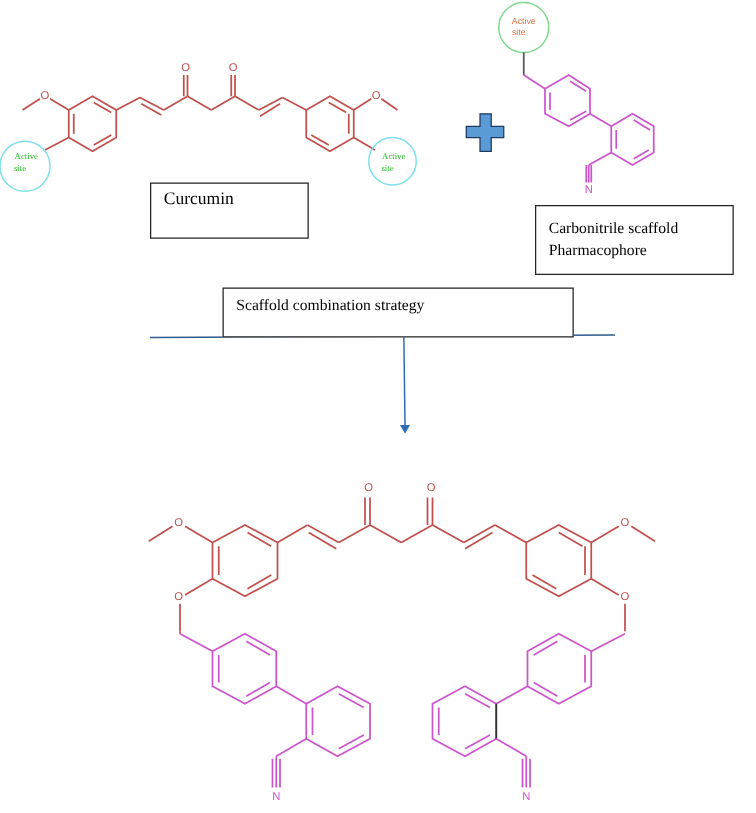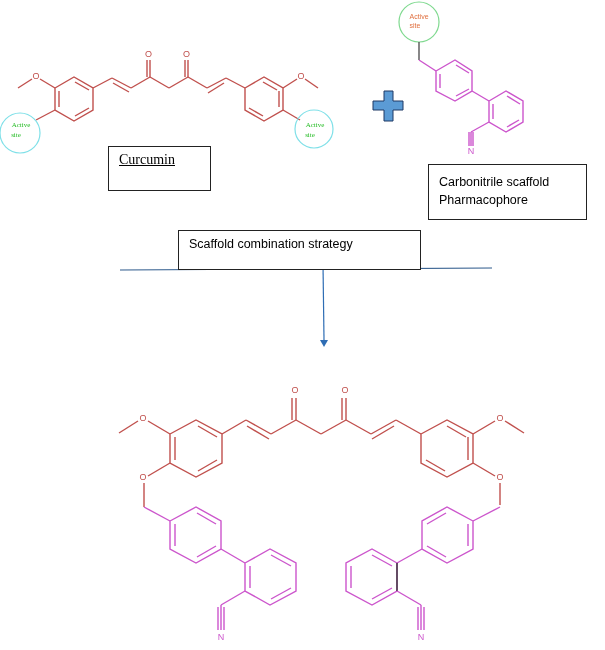--- a/index.html
+++ b/index.html
@@ -1,20 +1,20 @@
 <!DOCTYPE html>
 <html><head>
 <meta charset="utf-8">
 <style>
   html,body{margin:0;padding:0;background:#fff;}
   body{width:605px;height:650px;position:relative;overflow:hidden;font-family:"Liberation Serif",serif;}
   svg{position:absolute;left:0;top:0;}
   .box{position:absolute;background:#fff;border:1px solid #222;box-sizing:border-box;}
   .serif{font-family:"Liberation Serif",serif;}
-  .sans{font-family:Liberation Sans, sans-serif;}
+  .sans{font-family:Liberation Serif, serif;}
   .red{stroke:#c0504d;fill:none;stroke-width:1.4;}
   .mag{stroke:#cc55cc;fill:none;stroke-width:1.4;}
   .atom{font-family:"Liberation Sans",sans-serif;font-size:9px;text-anchor:middle;dominant-baseline:central;}
 </style>
 </head>
 <body>
 
 <svg width="605" height="650" viewBox="0 0 605 650">
 
   <g>
@@ -169,24 +169,24 @@
     <line class="mag" x1="372" y1="555" x2="392" y2="566"></line>
     <line class="mag" x1="372" y1="599" x2="392" y2="588"></line>
     <line class="mag" x1="397" y1="591" x2="421" y2="605"></line>
     <line class="mag" x1="421" y1="605" x2="421" y2="630"></line>
     <line class="mag" x1="418" y1="607" x2="418" y2="630"></line>
     <line class="mag" x1="424" y1="607" x2="424" y2="630"></line>
     <text class="atom" x="421" y="637" fill="#cc55cc">N</text>
   </g>
 </svg>
 
-<div class="box serif" style="left:108px;top:146px;width:103px;height:45px;padding:4px 0 0 10px;font-size:14px;line-height:18px;text-decoration:underline;">
+<div class="box serif" style="left:120px;top:146px;width:127px;height:45px;padding:4px 0 0 10px;font-size:14px;line-height:18px;">
   <div>Curcumin</div>
 </div>
 
 <div class="box sans" style="left:428px;top:164px;width:159px;height:56px;padding:8px 0 0 10px;font-size:12.5px;line-height:18px;">
   <div>Carbonitrile scaffold</div>
   <div>Pharmacophore</div>
 </div>
 
-<div class="box sans" style="left:178px;top:230px;width:243px;height:40px;padding:6px 0 0 10px;font-size:12.5px;">
+<div class="box sans" style="left:178px;top:230px;width:281px;height:40px;padding:6px 0 0 10px;font-size:12.5px;">
   <span>Scaffold combination strategy</span>
 </div>
 
 </body></html>

